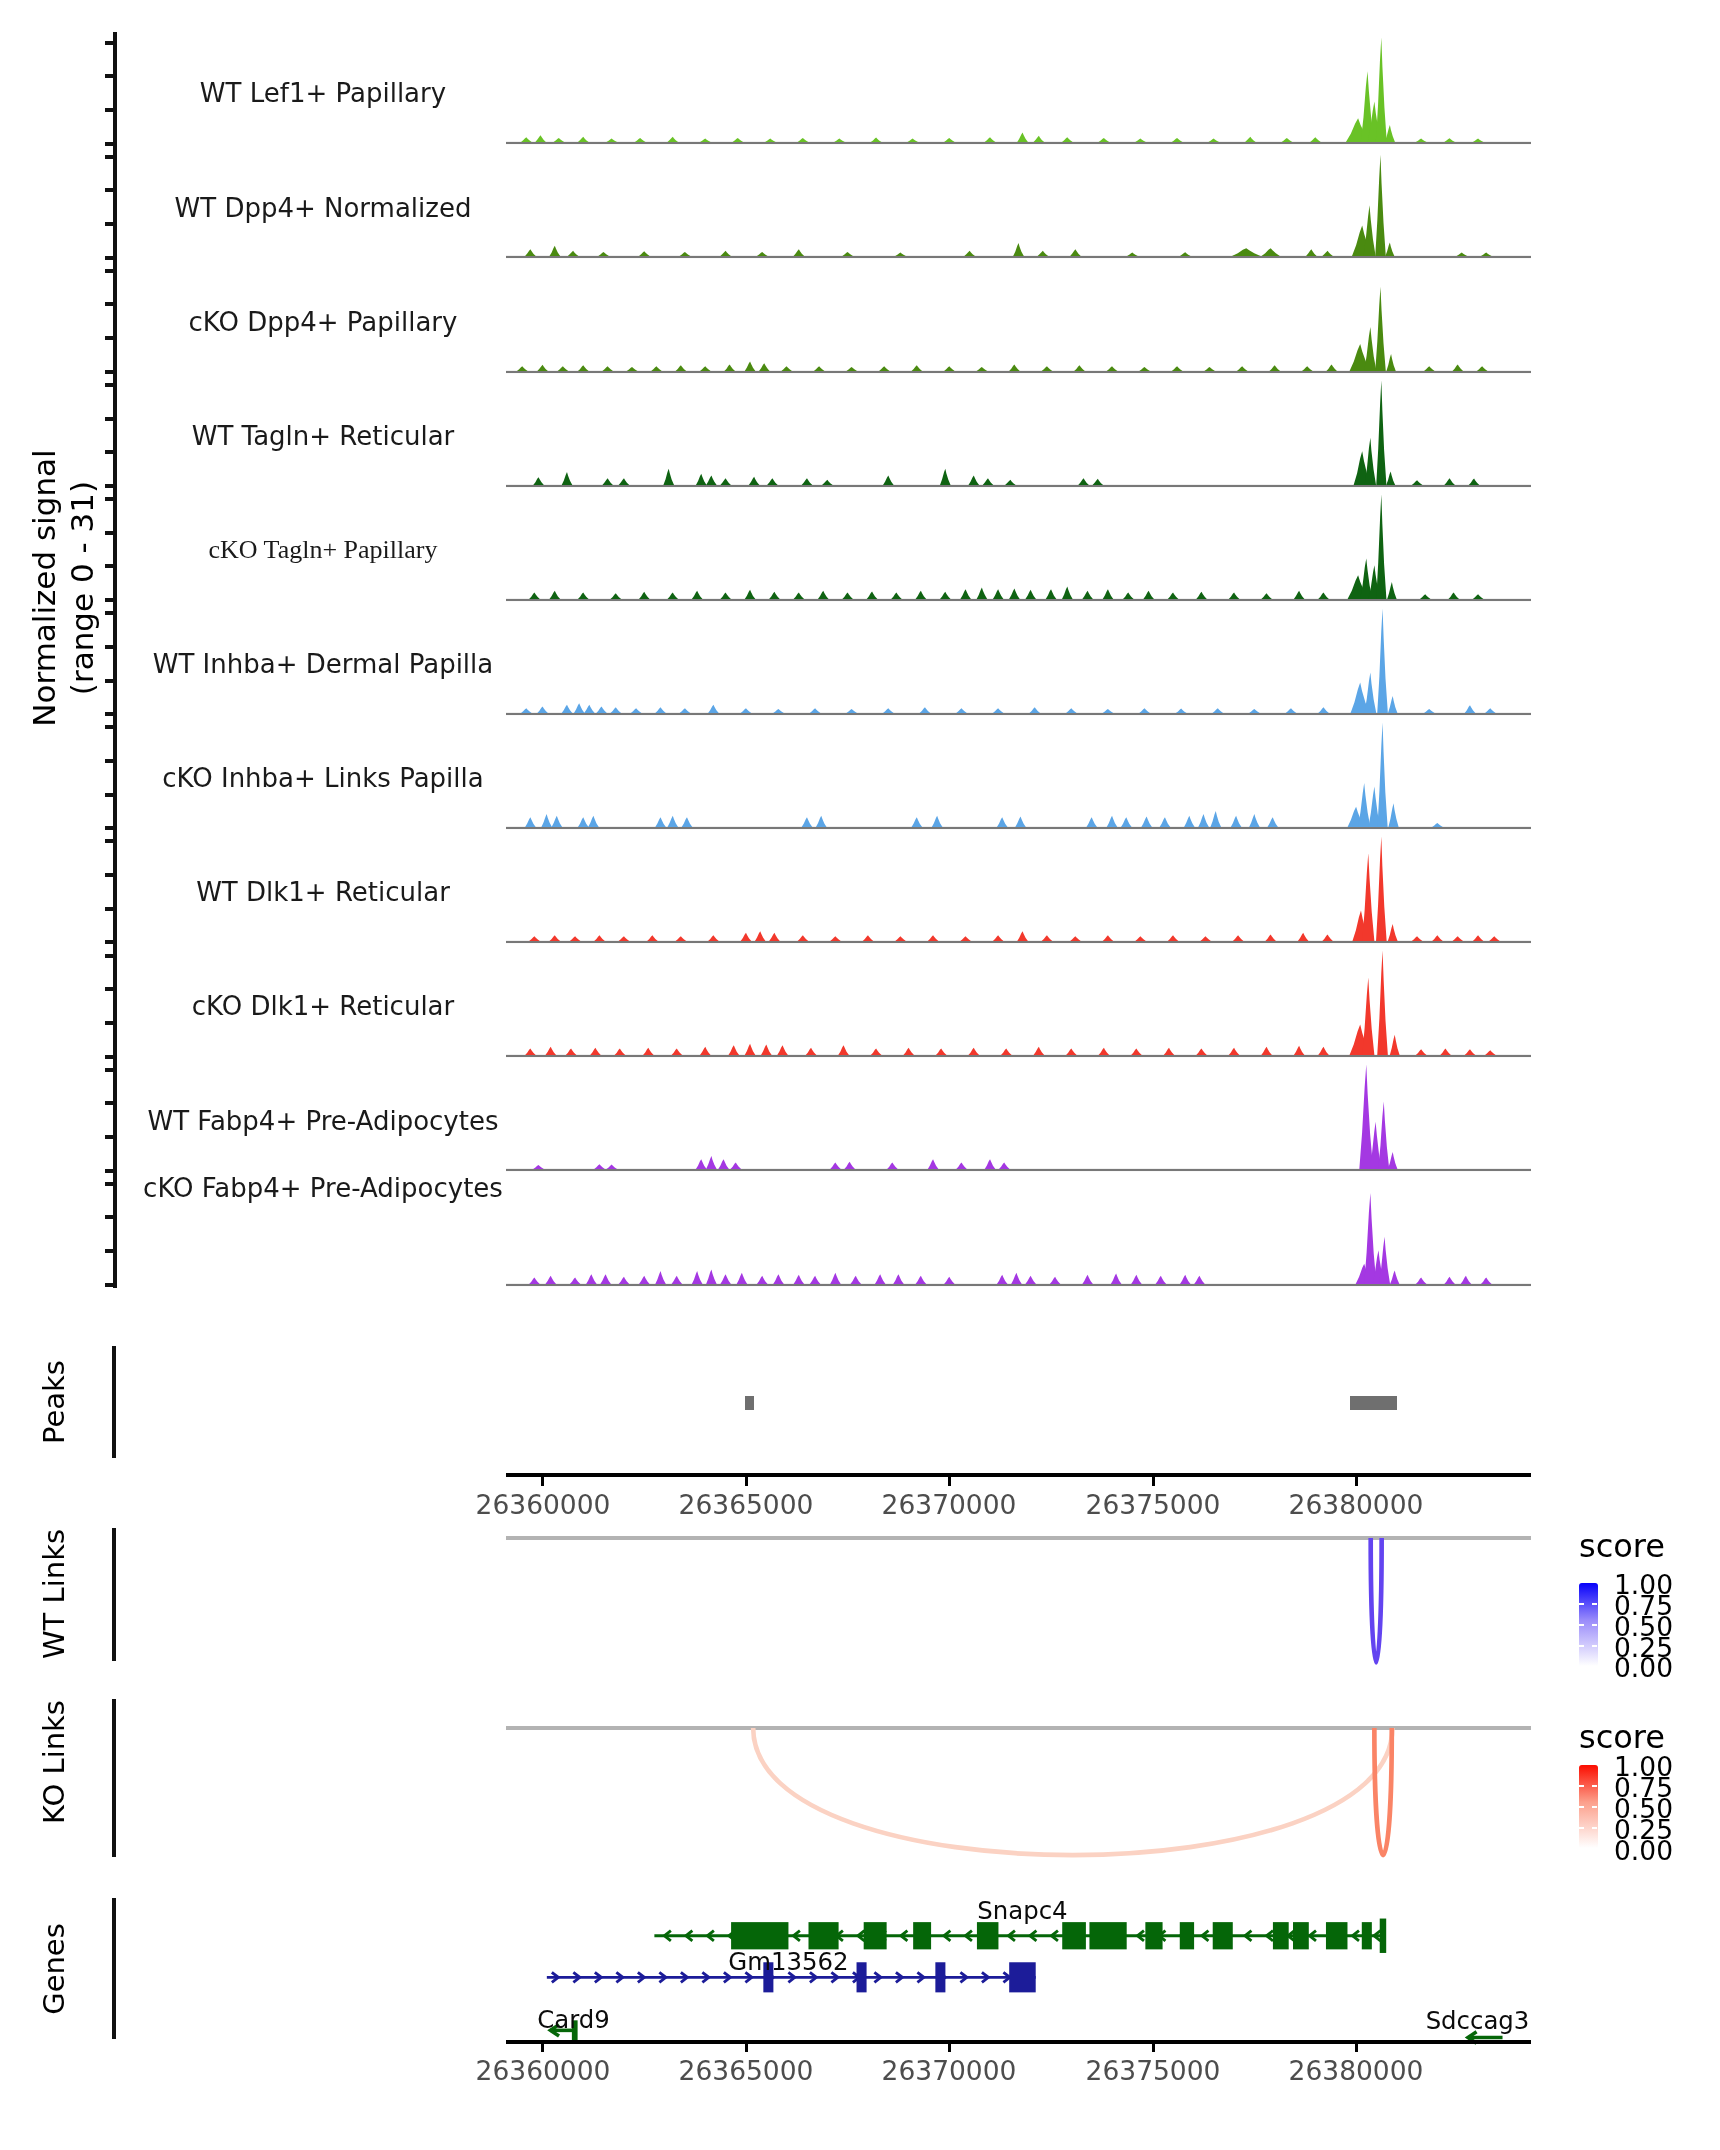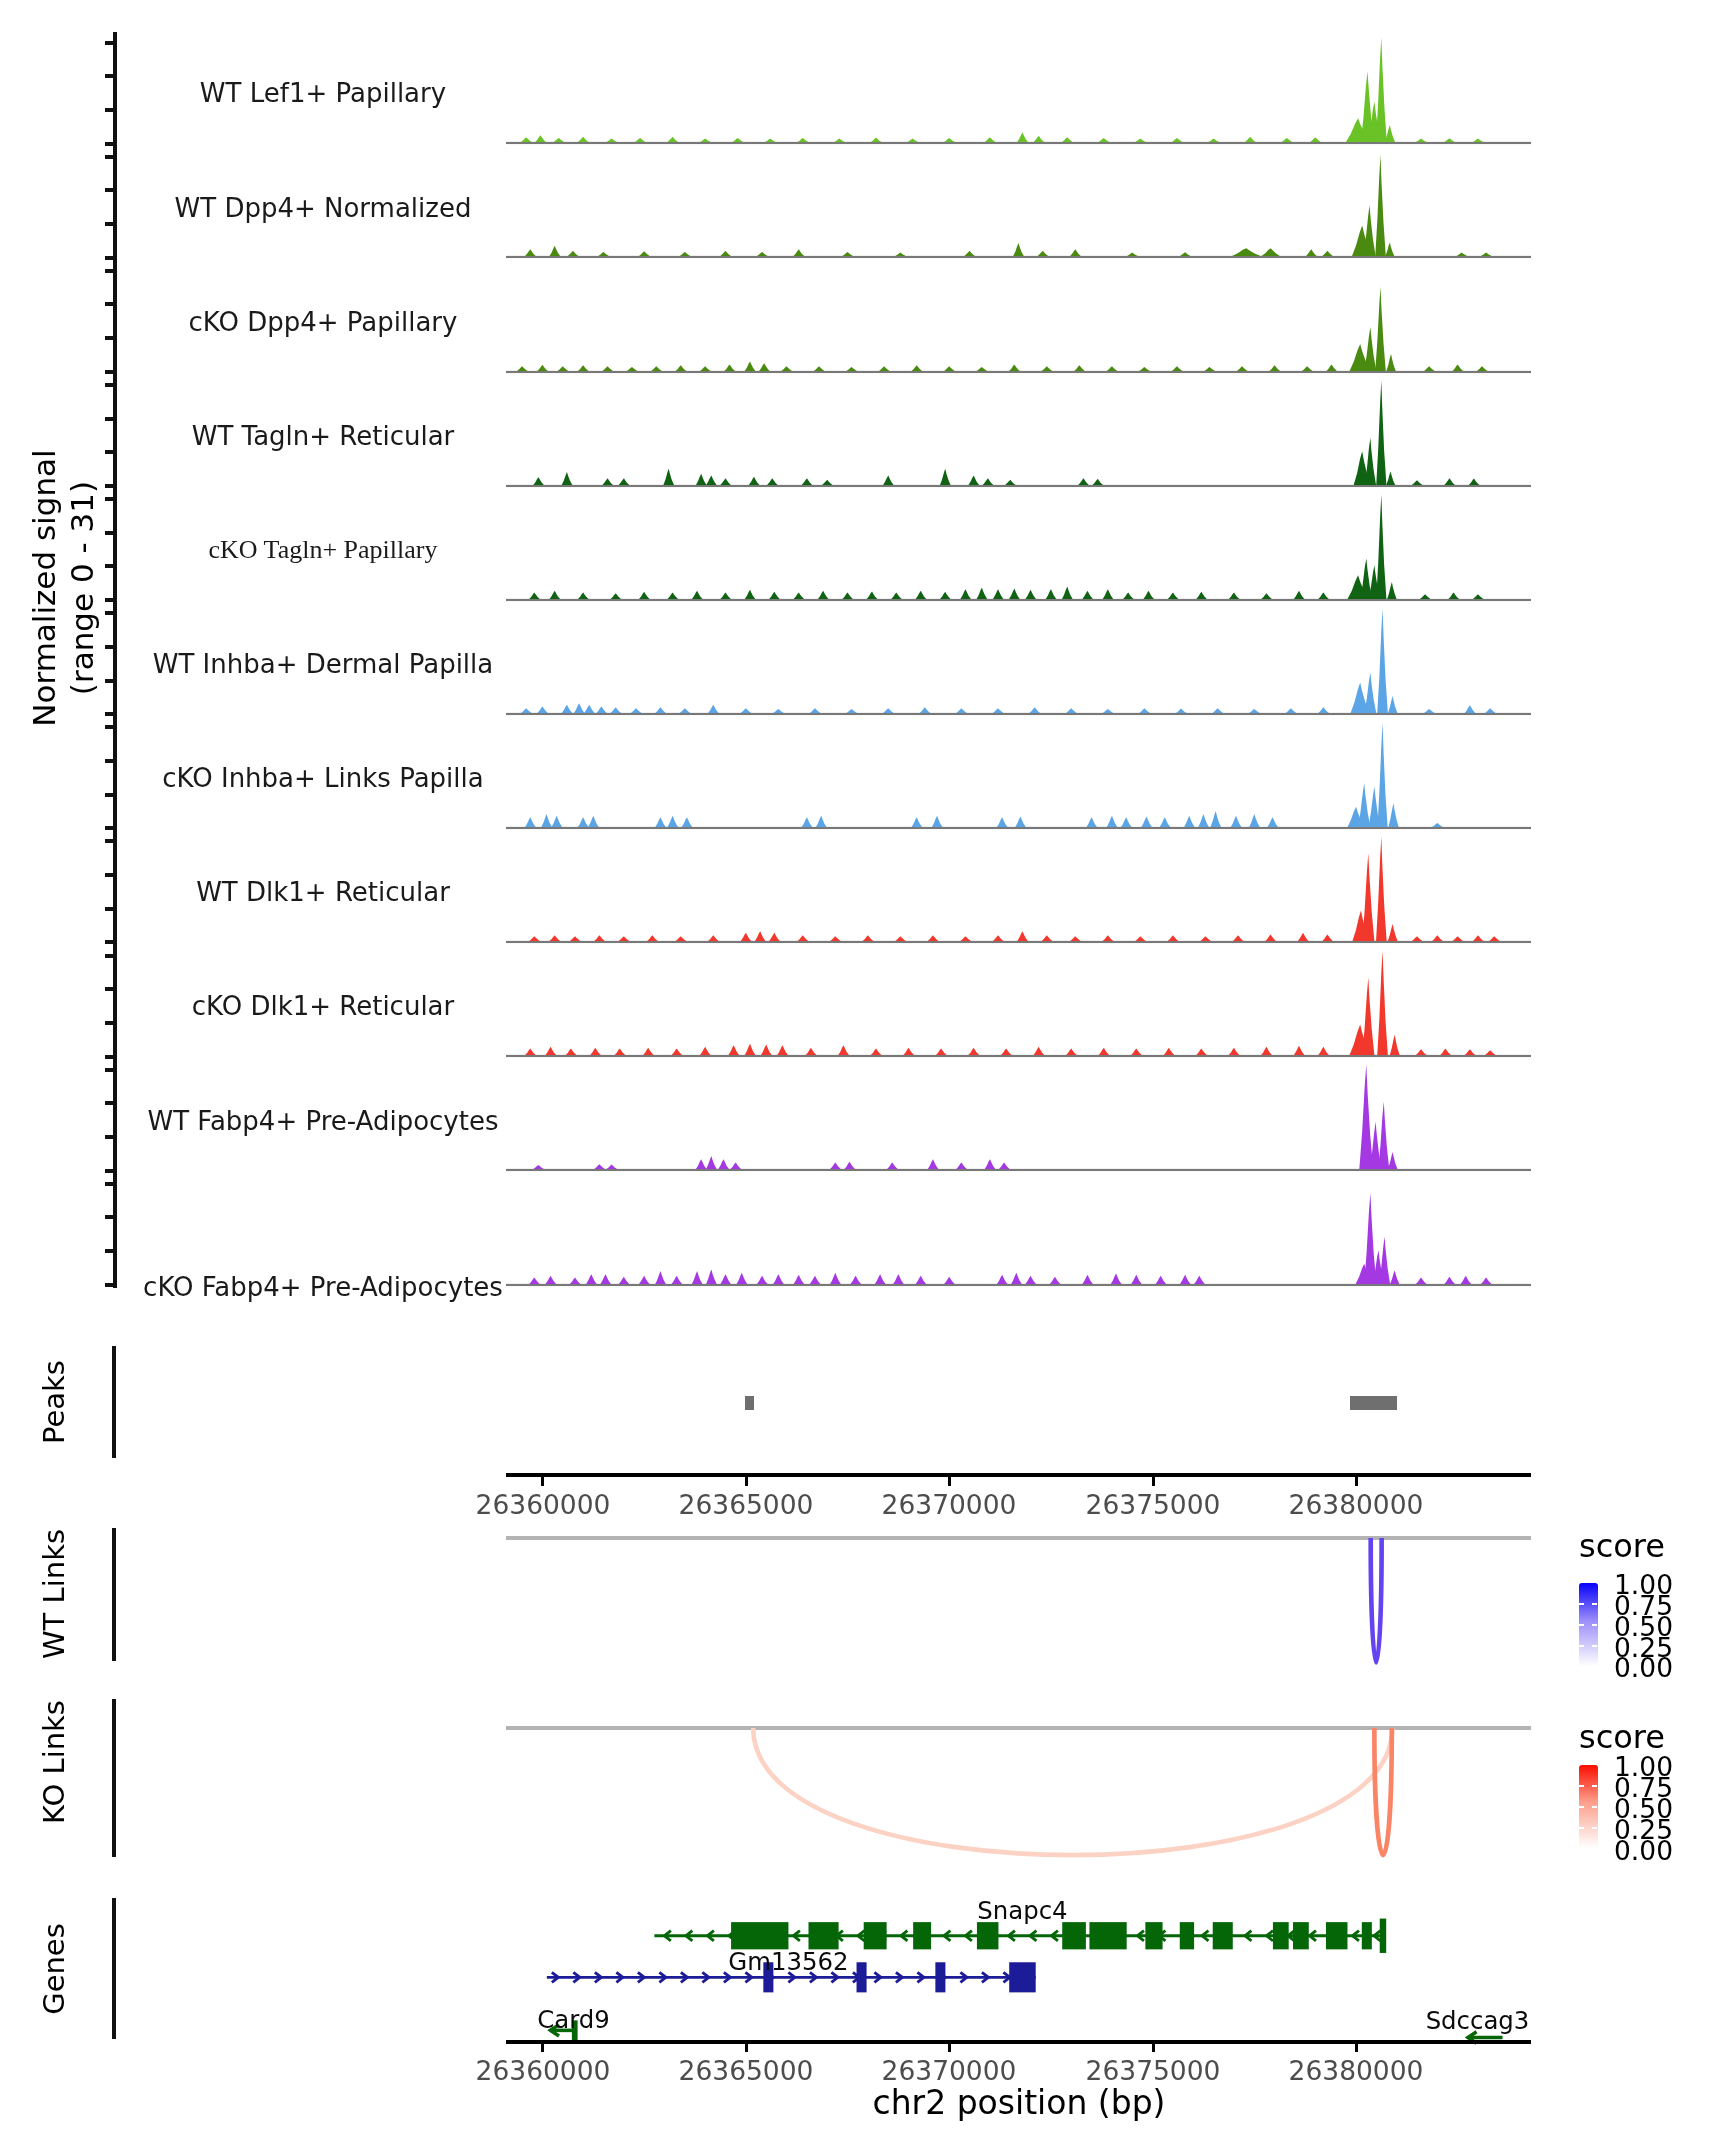--- a/index.html
+++ b/index.html
@@ -90,21 +90,21 @@
       <div class="track-label" style="top: 77px;">WT Lef1+ Papillary</div>
       <div class="track-label" style="top: 192px;">WT Dpp4+ Normalized</div>
       <div class="track-label" style="top: 306px;">cKO Dpp4+ Papillary</div>
       <div class="track-label" style="top: 420px;">WT Tagln+ Reticular</div>
       <div class="track-label" style="top: 534px; font-family: Liberation Serif, serif;">cKO Tagln+ Papillary</div>
       <div class="track-label" style="top: 648px;">WT Inhba+ Dermal Papilla</div>
       <div class="track-label" style="top: 762px;">cKO Inhba+ Links Papilla</div>
       <div class="track-label" style="top: 876px;">WT Dlk1+ Reticular</div>
       <div class="track-label" style="top: 990px;">cKO Dlk1+ Reticular</div>
       <div class="track-label" style="top: 1105px;">WT Fabp4+ Pre-Adipocytes</div>
-      <div class="track-label" style="top: 1271px; text-align: right;">cKO Fabp4+ Pre-Adipocytes</div>
+      <div class="track-label" style="top: 1172px; text-align: right;">cKO Fabp4+ Pre-Adipocytes</div>
     </div>
   <div id="tracks">
       <svg class="track-svg" width="1025" height="108" viewBox="0 0 1430 150" style="top: 37px;">
         <rect x="0" y="146" width="1430" height="3" fill="#787878"></rect>
         <polygon points="21.0,146.0 23.9,143.7 26.6,140.9 28.4,139.4 29.8,141.3 32.5,143.8 35.8,146.0" fill="#69c226"></polygon>
         <polygon points="40.9,146.0 43.8,142.7 46.5,138.7 48.2,136.6 49.7,139.2 52.4,142.9 55.6,146.0" fill="#69c226"></polygon>
         <polygon points="66.4,146.0 69.3,144.0 72.0,141.6 73.8,140.4 75.2,141.9 77.9,144.1 81.1,146.0" fill="#69c226"></polygon>
         <polygon points="100.4,146.0 103.4,143.5 106.0,140.5 107.8,138.9 109.3,140.9 111.9,143.7 115.2,146.0" fill="#69c226"></polygon>
         <polygon points="140.2,146.0 143.1,144.4 145.8,142.3 147.5,141.3 149.0,142.6 151.7,144.4 154.9,146.0" fill="#69c226"></polygon>
         <polygon points="179.9,146.0 182.8,144.0 185.5,141.6 187.3,140.4 188.7,141.9 191.4,144.1 194.6,146.0" fill="#69c226"></polygon>
@@ -625,16 +625,15 @@
       <div class="xticklabel" style="left: 450px; top: 2055px;">26360000</div>
       <div class="xtick" style="left: 745px; top: 2043px;"></div>
       <div class="xticklabel" style="left: 653px; top: 2055px;">26365000</div>
       <div class="xtick" style="left: 948px; top: 2043px;"></div>
       <div class="xticklabel" style="left: 856px; top: 2055px;">26370000</div>
       <div class="xtick" style="left: 1152px; top: 2043px;"></div>
       <div class="xticklabel" style="left: 1060px; top: 2055px;">26375000</div>
       <div class="xtick" style="left: 1355px; top: 2043px;"></div>
       <div class="xticklabel" style="left: 1263px; top: 2055px;">26380000</div>
     </div>
-  <div class="xaxis-title" style="left:768px;top:2083px;">chr2 position (bp)</div>
 
 </div>
 
 
 </body></html>

